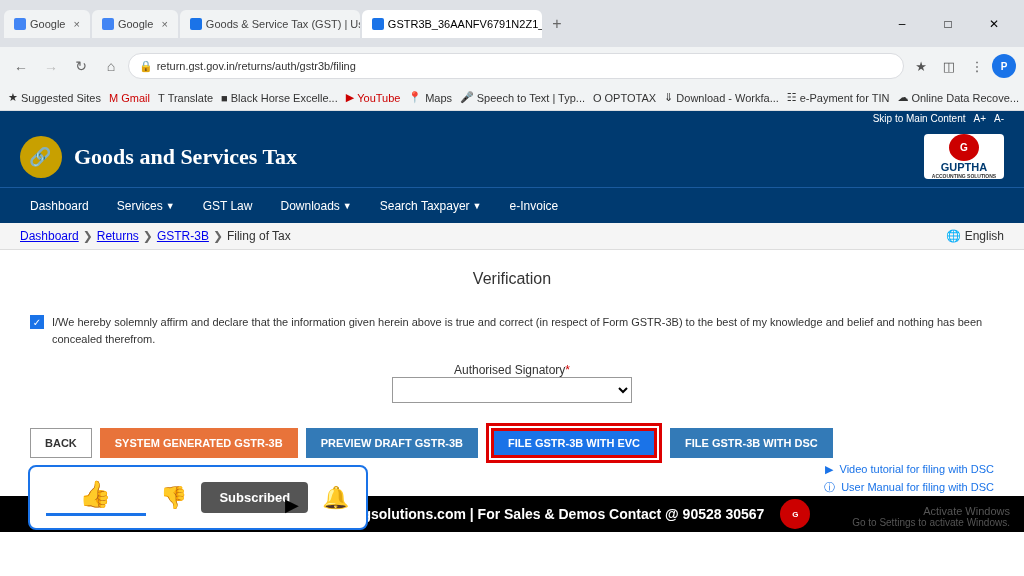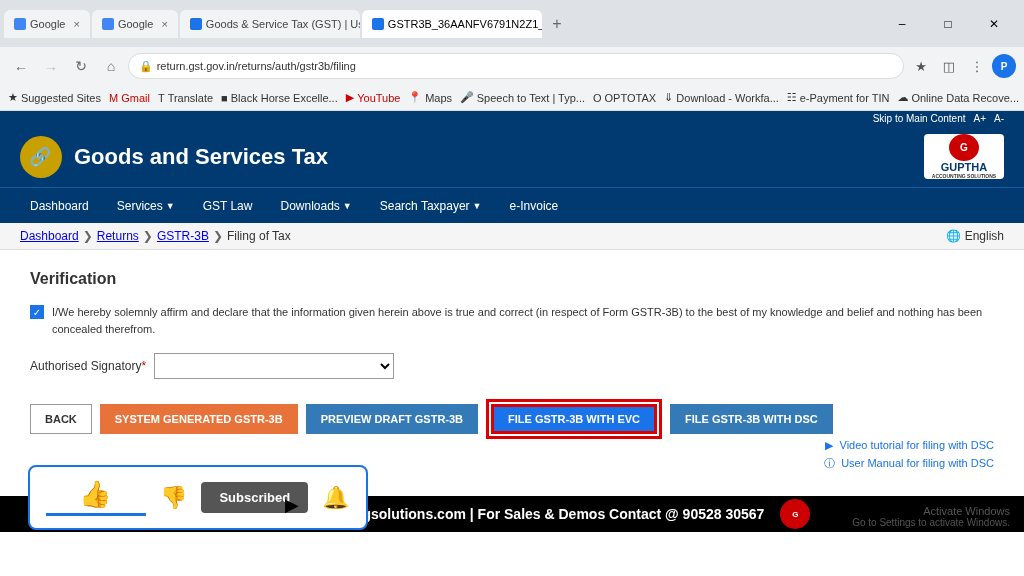--- a/index.html
+++ b/index.html
@@ -28,46 +28,46 @@
     .gst-site { height: 385px; overflow: hidden; }
 
     
     .skip-bar { background: #003a70; color: #fff; font-size: 10px; text-align: right; padding: 2px 20px; display: flex; justify-content: flex-end; align-items: center; gap: 8px; }
     .skip-bar a { color: #fff; text-decoration: none; }
 
     
     .gst-header { background: #003a70; padding: 8px 20px; display: flex; align-items: center; justify-content: space-between; }
     .gst-logo { display: flex; align-items: center; gap: 12px; }
     .emblem { width: 42px; height: 42px; background: #c8a000; border-radius: 50%; display: flex; align-items: center; justify-content: center; font-size: 18px; }
-    .gst-title { color: #fff; font-size: 22px; font-weight: bold; }
+    .gst-title { color: #fff; font-size: 22px; font-weight: bold; font-family: Liberation Serif, serif; }
     .guptha-logo { width: 80px; height: 45px; background: #fff; border-radius: 4px; display: flex; flex-direction: column; align-items: center; justify-content: center; font-size: 7px; font-weight: bold; color: #c00; }
     .guptha-logo .g-text { font-size: 11px; color: #003a70; font-weight: bold; }
 
     
     .gst-nav { background: #003a70; border-top: 1px solid #1a5a9e; display: flex; align-items: center; padding: 0 16px; height: 36px; }
     .nav-item { color: #fff; font-size: 12px; padding: 0 14px; height: 36px; display: flex; align-items: center; cursor: pointer; white-space: nowrap; gap: 3px; }
     .nav-item .arrow { font-size: 9px; }
 
     
     .breadcrumb-bar { background: #f5f5f5; padding: 6px 20px; display: flex; align-items: center; justify-content: space-between; border-bottom: 1px solid #ddd; }
     .breadcrumb { display: flex; align-items: center; gap: 4px; font-size: 12px; color: #1a73e8; }
     .breadcrumb .sep { color: #666; }
     .breadcrumb .current { color: #333; }
     .lang-select { font-size: 12px; color: #333; display: flex; align-items: center; gap: 3px; }
 
     
     .content-area { padding: 20px 30px; background: #fff; }
 
-    .verification-title { font-size: 16px; font-weight: bold; color: #333; margin-bottom: 16px; }
+    .verification-title { font-size: 16px; font-weight: normal; color: #333; margin-bottom: 26px; text-align: center; }
 
     .declaration { display: flex; gap: 8px; align-items: flex-start; margin-bottom: 16px; }
     .checkbox-checked { width: 14px; height: 14px; background: #1a73e8; border: 1px solid #1a73e8; display: flex; align-items: center; justify-content: center; color: #fff; font-size: 10px; flex-shrink: 0; margin-top: 1px; }
     .declaration-text { font-size: 11px; color: #333; line-height: 1.5; }
 
-    .signatory-row { display: flex; align-items: center; gap: 8px; margin-bottom: 20px; }
+    .signatory-row { display: flex; align-items: center; gap: 0; margin-bottom: 20px; flex-direction: column; }
     .signatory-label { font-size: 12px; color: #333; white-space: nowrap; }
     .signatory-label .required { color: #c00; }
     .signatory-select { width: 240px; height: 26px; border: 1px solid #999; background: #fff; font-size: 11px; padding: 0 4px; }
 
     .buttons-row { display: flex; align-items: center; gap: 8px; }
     .btn { padding: 8px 14px; font-size: 11px; font-weight: bold; cursor: pointer; border: 1px solid #ccc; white-space: nowrap; }
     .btn-back { background: #fff; color: #333; border-color: #999; }
     .btn-system { background: #e8733a; color: #fff; border-color: #e8733a; }
     .btn-preview { background: #337ab7; color: #fff; border-color: #337ab7; }
     .btn-evc { background: #1a73e8; color: #fff; border-color: #d00; border: 3px solid #d00; padding: 6px 14px; position: relative; }

